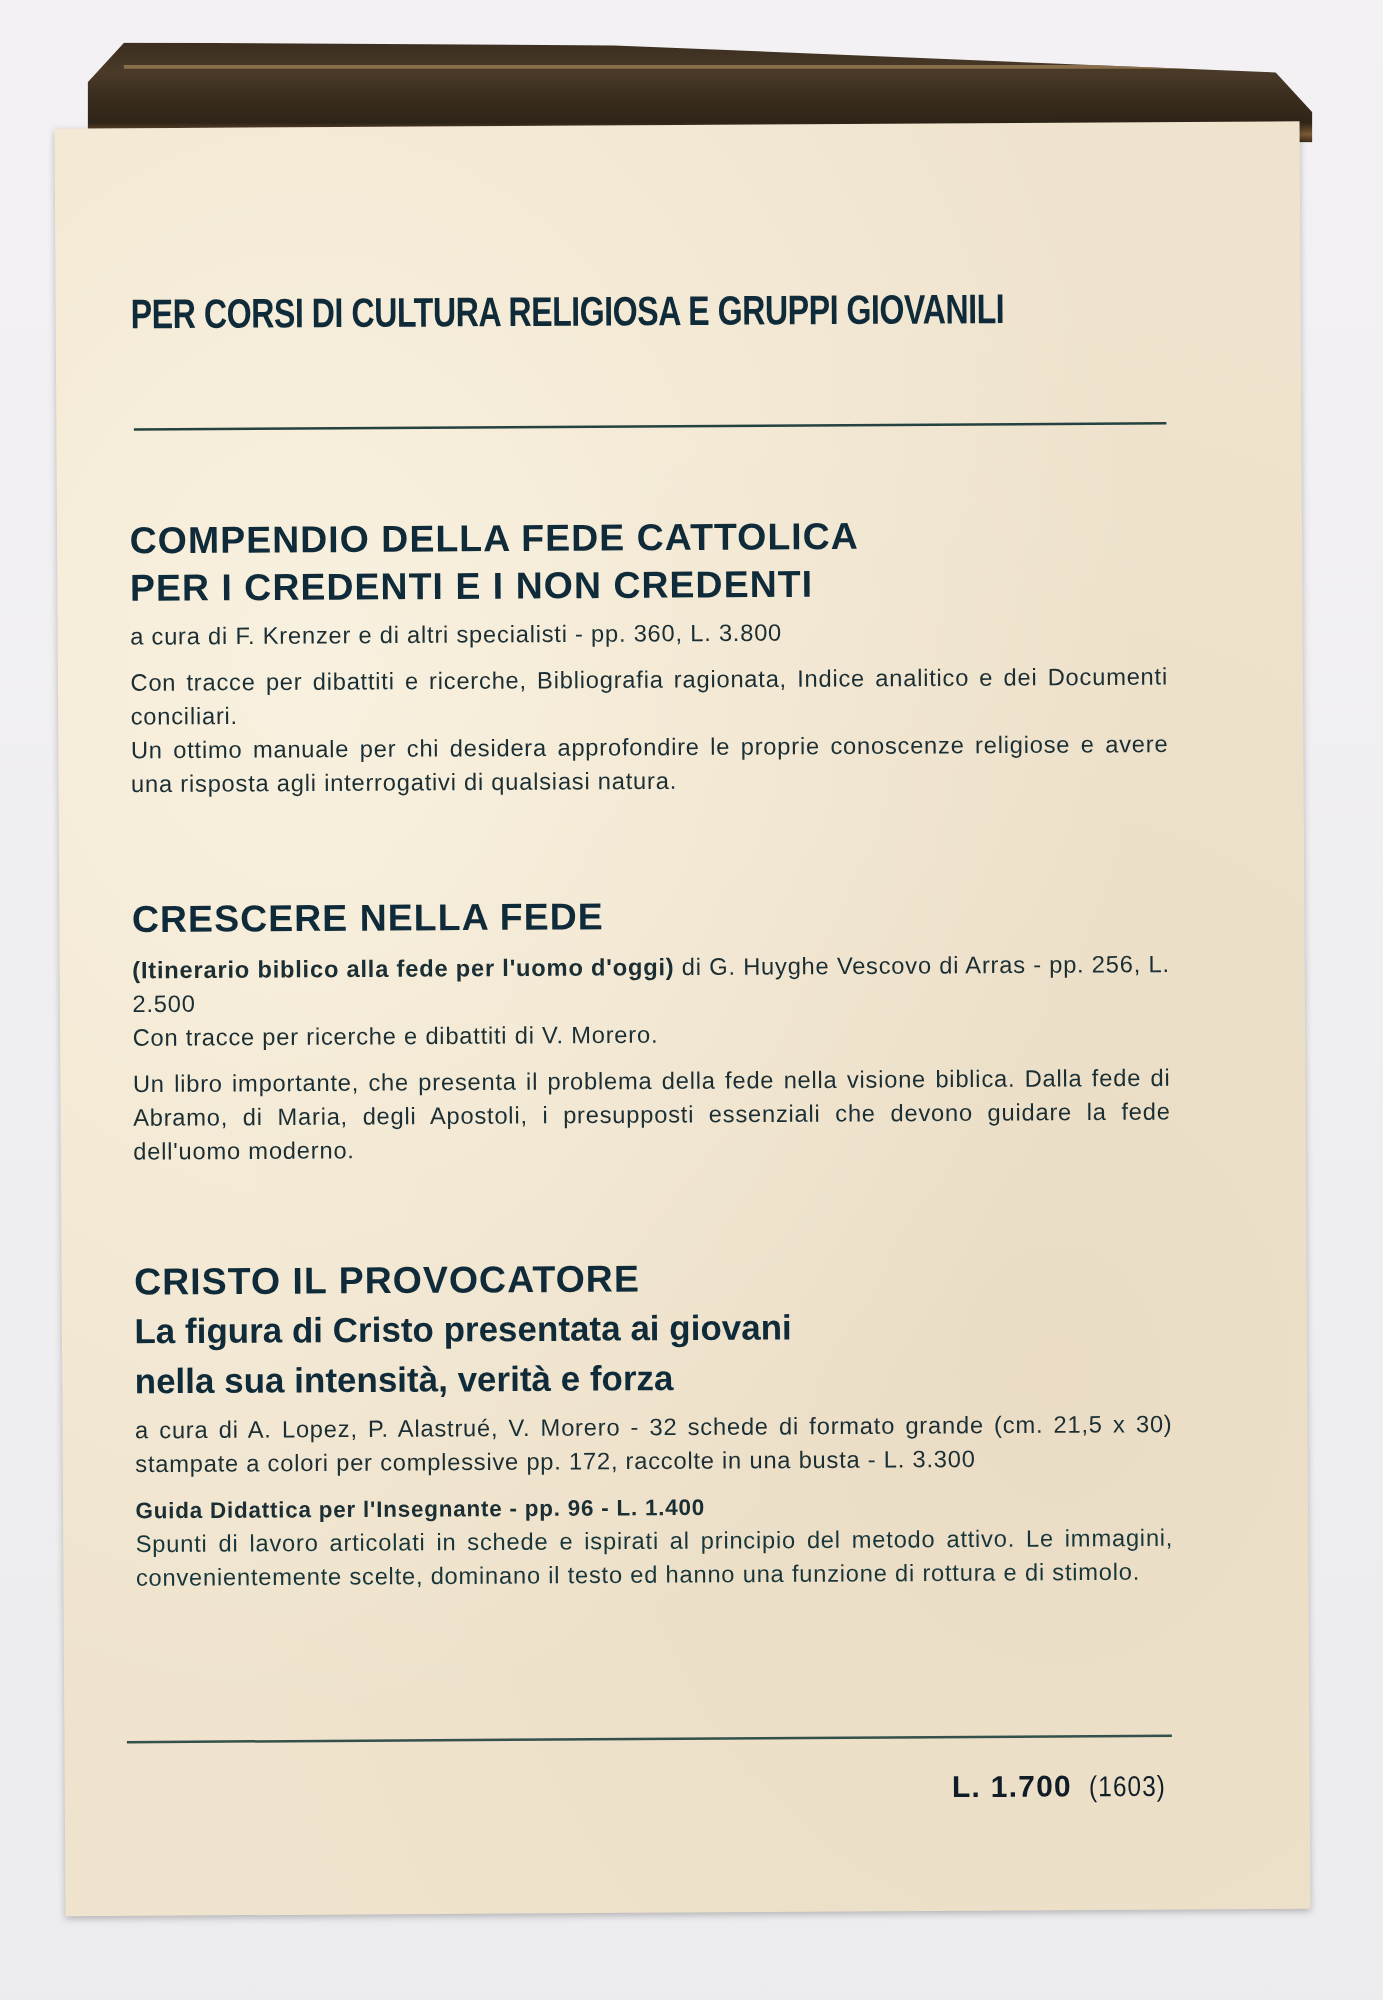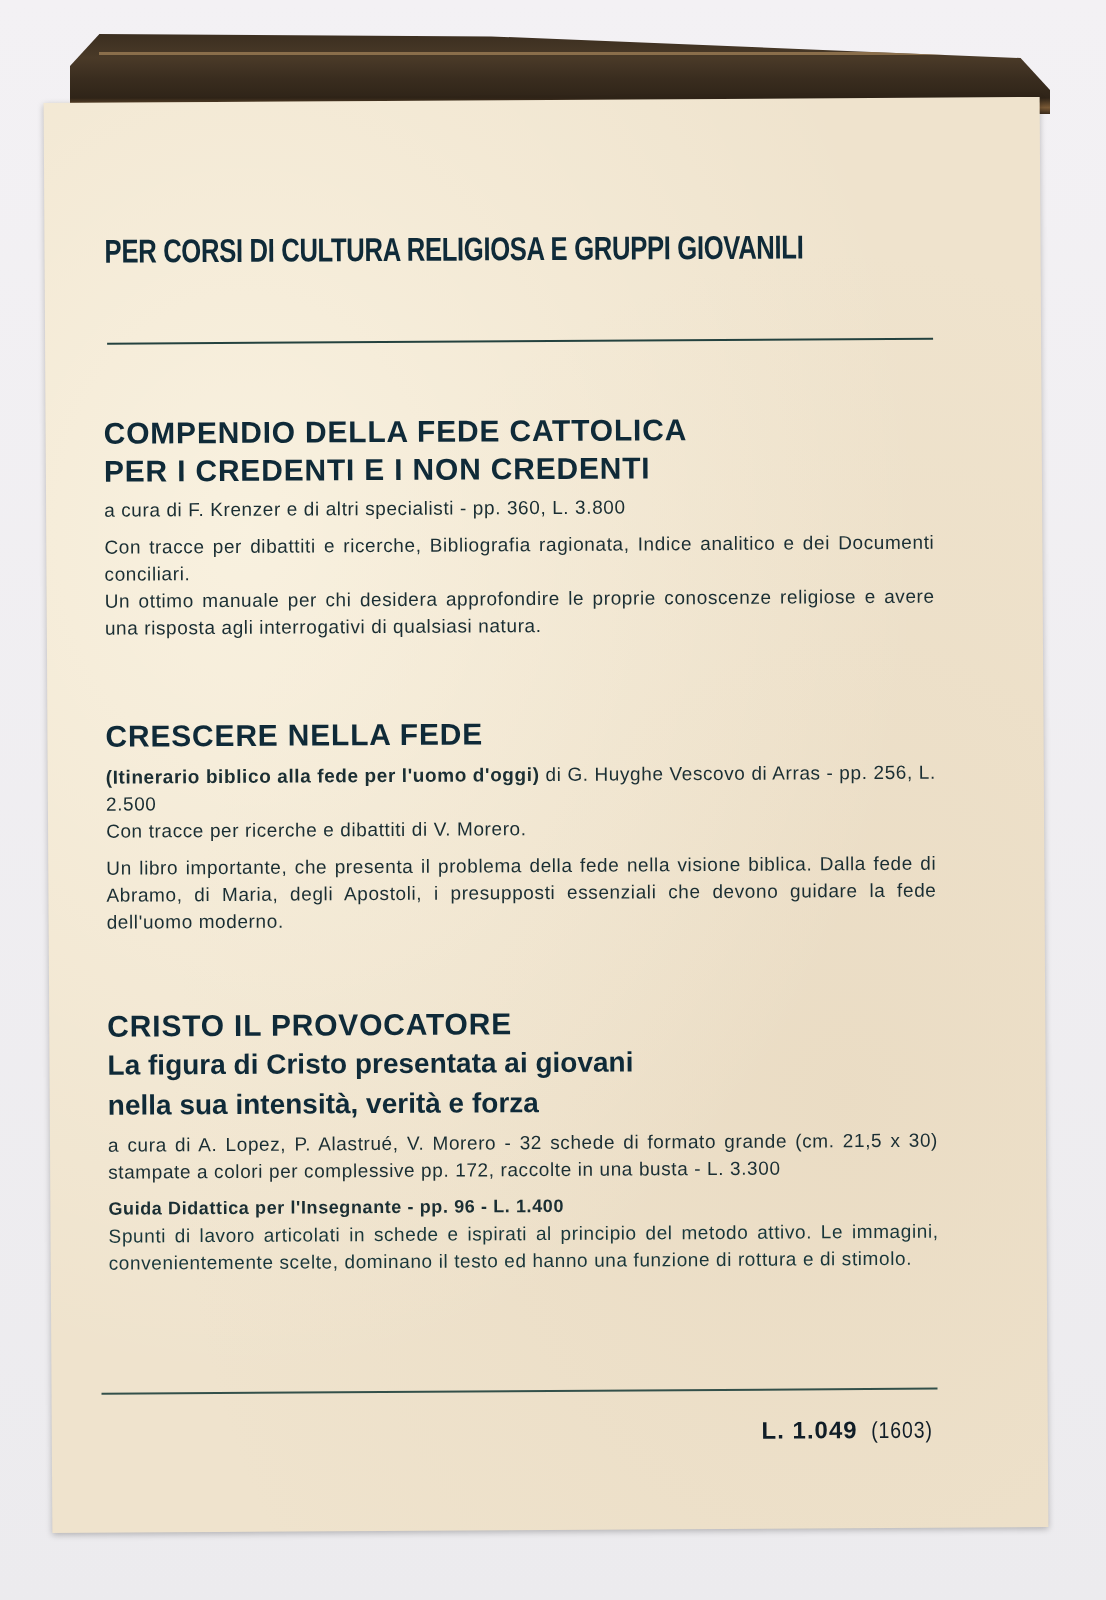--- a/index.html
+++ b/index.html
@@ -81,16 +81,16 @@
     <h3>La figura di Cristo presentata ai giovani</h3>
     <h3>nella sua intensità, verità e forza</h3>
     <p class="meta">a cura di A. Lopez, P. Alastrué, V. Morero - 32 schede di formato grande (cm. 21,5 x 30) stampate a colori per complessive pp. 172, raccolte in una busta - L. 3.300</p>
     <p style="font-weight:bold;font-size:18px;">Guida Didattica per l'Insegnante - pp. 96 - L. 1.400</p>
     <p class="desc2">Spunti di lavoro articolati in schede e ispirati al principio del metodo attivo. Le immagini, convenientemente scelte, dominano il testo ed hanno una funzione di rottura e di stimolo.</p>
   </div>
 
   <div class="rule" style="left:50px; top:1290px; width:836px; background:#33504a;"></div>
 
   <div class="price">
-    <span>L. 1.049</span>
+    <span>L. 1.700</span>
     <span class="code">(1603)</span>
   </div>
 </div>
 
 </body></html>

